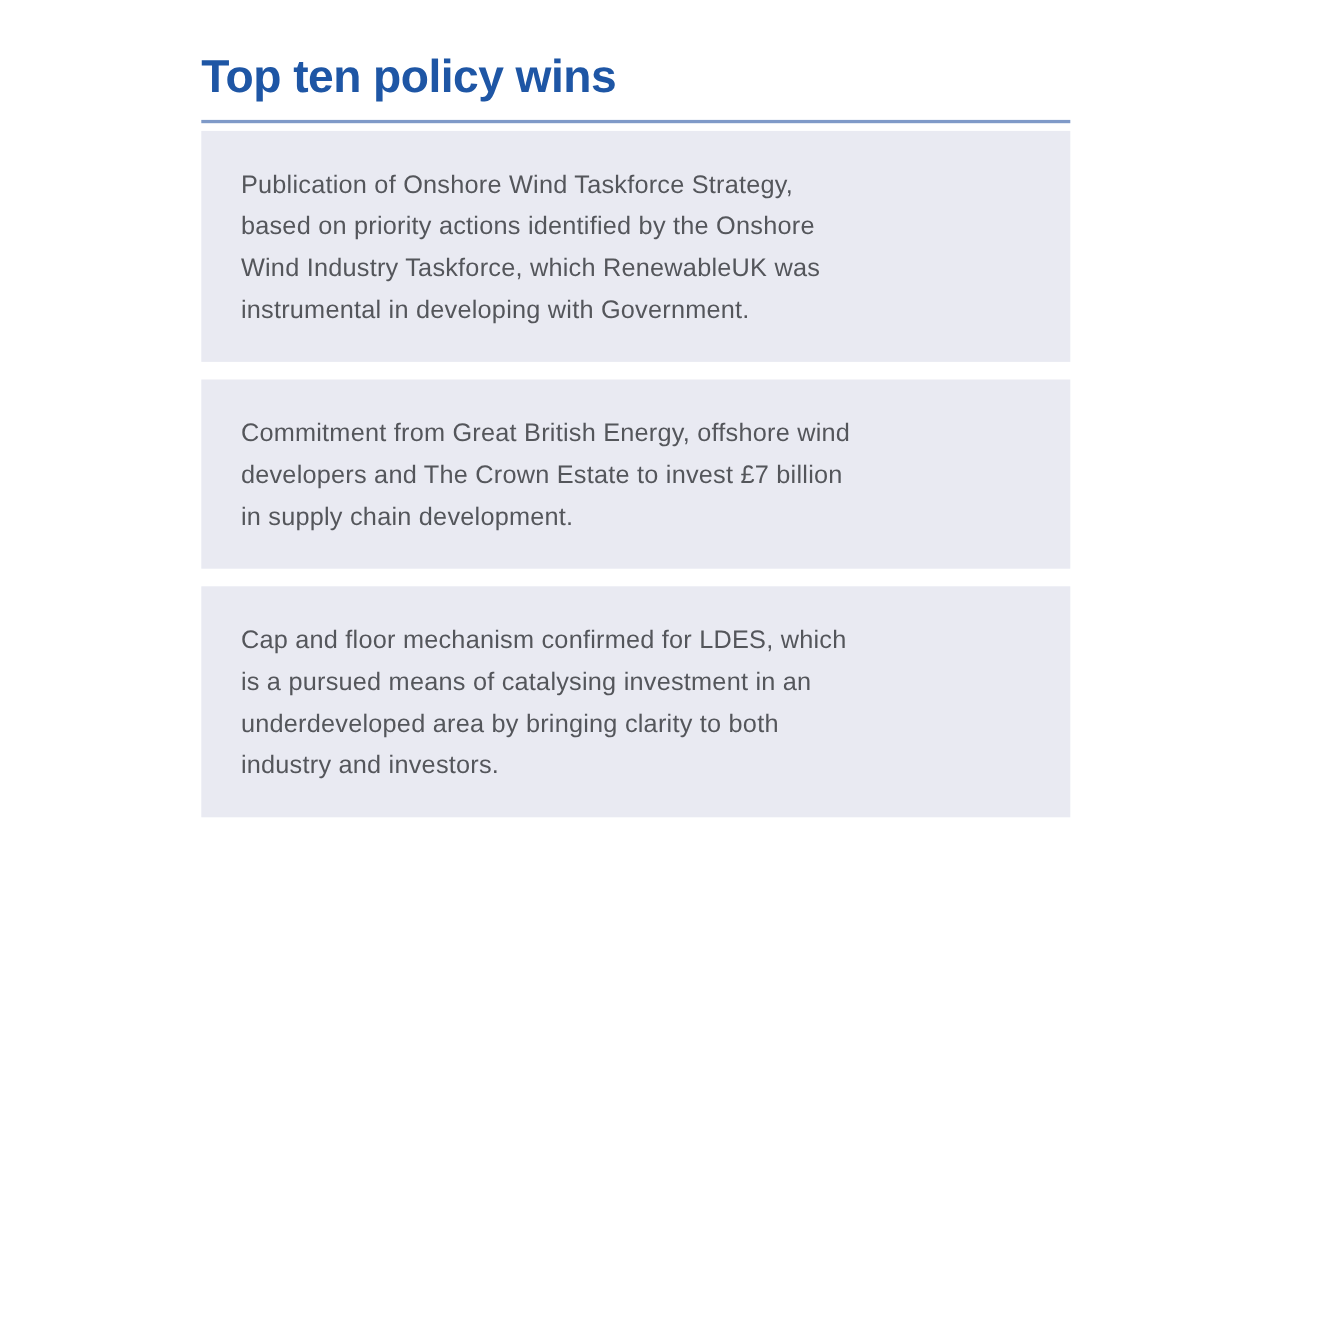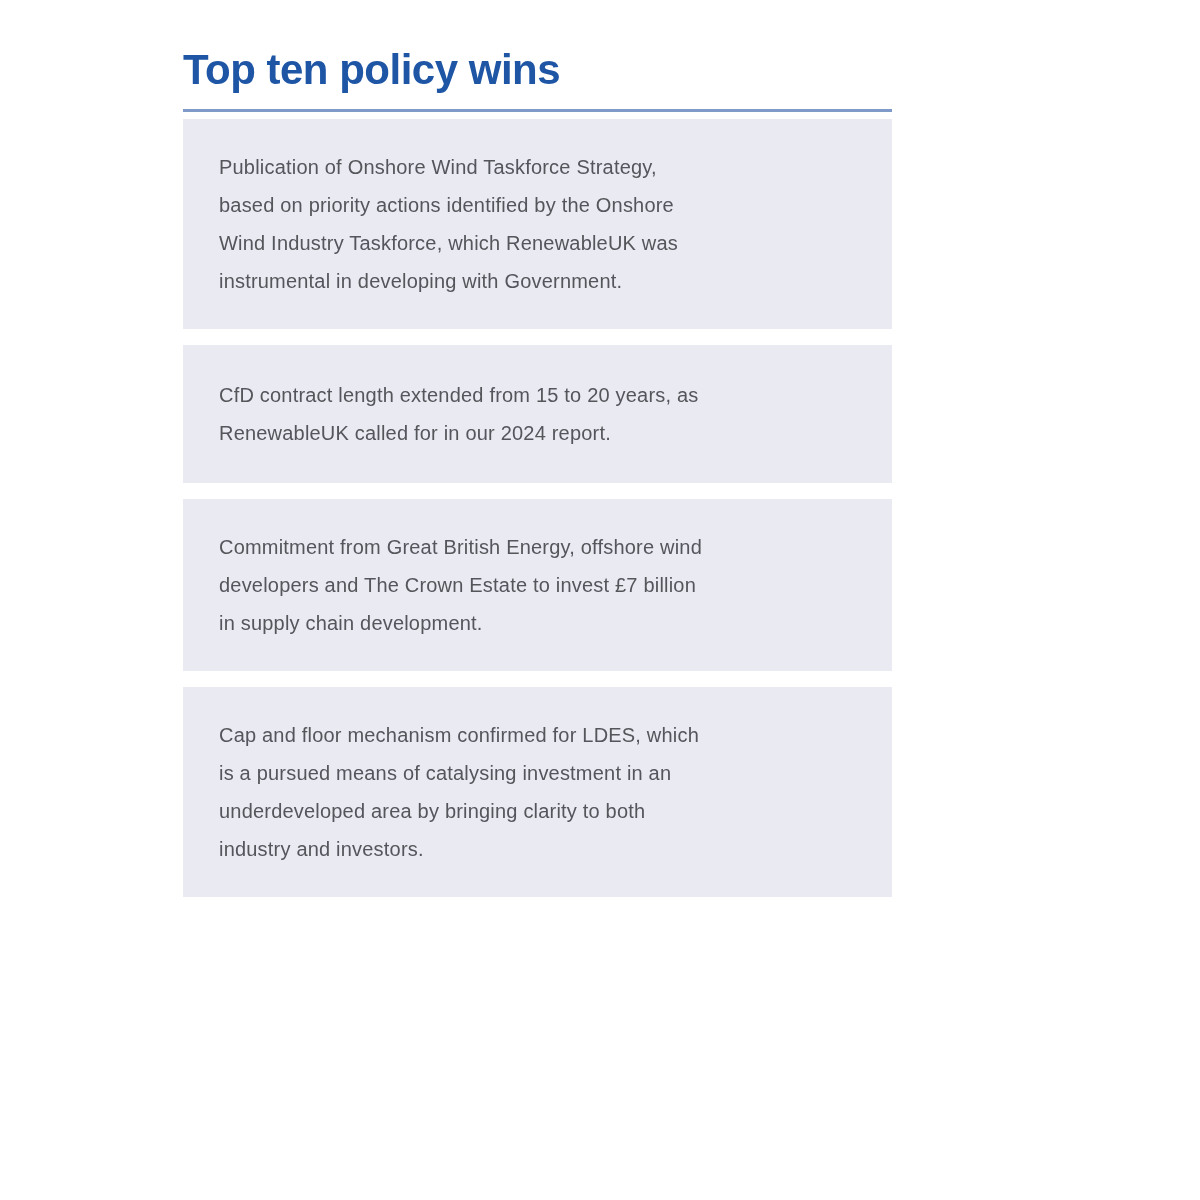--- a/index.html
+++ b/index.html
@@ -14,42 +14,42 @@
     position: relative;
     width: 1200px;
     height: 1200px;
     background: #ffffff;
     overflow: hidden;
   }
   .content {
     position: absolute;
     left: 183px;
     top: 0;
-    width: 709px;
+    width: 790px;
   }
   .page-title {
     margin: 0;
     padding-top: 48px;
     font-size: 42px;
     line-height: 44px;
     font-weight: bold;
     letter-spacing: -0.5px;
     color: #1e56a5;
   }
   .title-divider {
     height: 3px;
     background: #7f9ac8;
     margin-top: 17px;
     margin-bottom: 7px;
     border: none;
   }
   .card {
     background: #e9eaf2;
     color: #54565b;
-    font-size: 20px;
+    font-size: 23px;
     line-height: 38px;
     letter-spacing: 0.2px;
     padding: 29px 40px 29px 36px;
     margin-bottom: 16px;
     white-space: pre-line;
     box-sizing: border-box;
   }
   .card.short { padding-top: 31px; padding-bottom: 31px; }
 </style>
 </head>
@@ -59,22 +59,20 @@
   <div class="content">
     <h1 class="page-title">Top ten policy wins</h1>
     <div class="title-divider"></div>
 
     <div class="card">Publication of Onshore Wind Taskforce Strategy,
 based on priority actions identified by the Onshore
 Wind Industry Taskforce, which RenewableUK was
 instrumental in developing with Government.</div>
 
 
-    <div class="card short">CfD contract length extended from 15 to 20 years, as
-RenewableUK called for in our 2024 report.</div>
 
     <div class="card">Commitment from Great British Energy, offshore wind
 developers and The Crown Estate to invest £7 billion
 in supply chain development.</div>
 
     <div class="card">Cap and floor mechanism confirmed for LDES, which
 is a pursued means of catalysing investment in an
 underdeveloped area by bringing clarity to both
 industry and investors.</div>
   </div>

